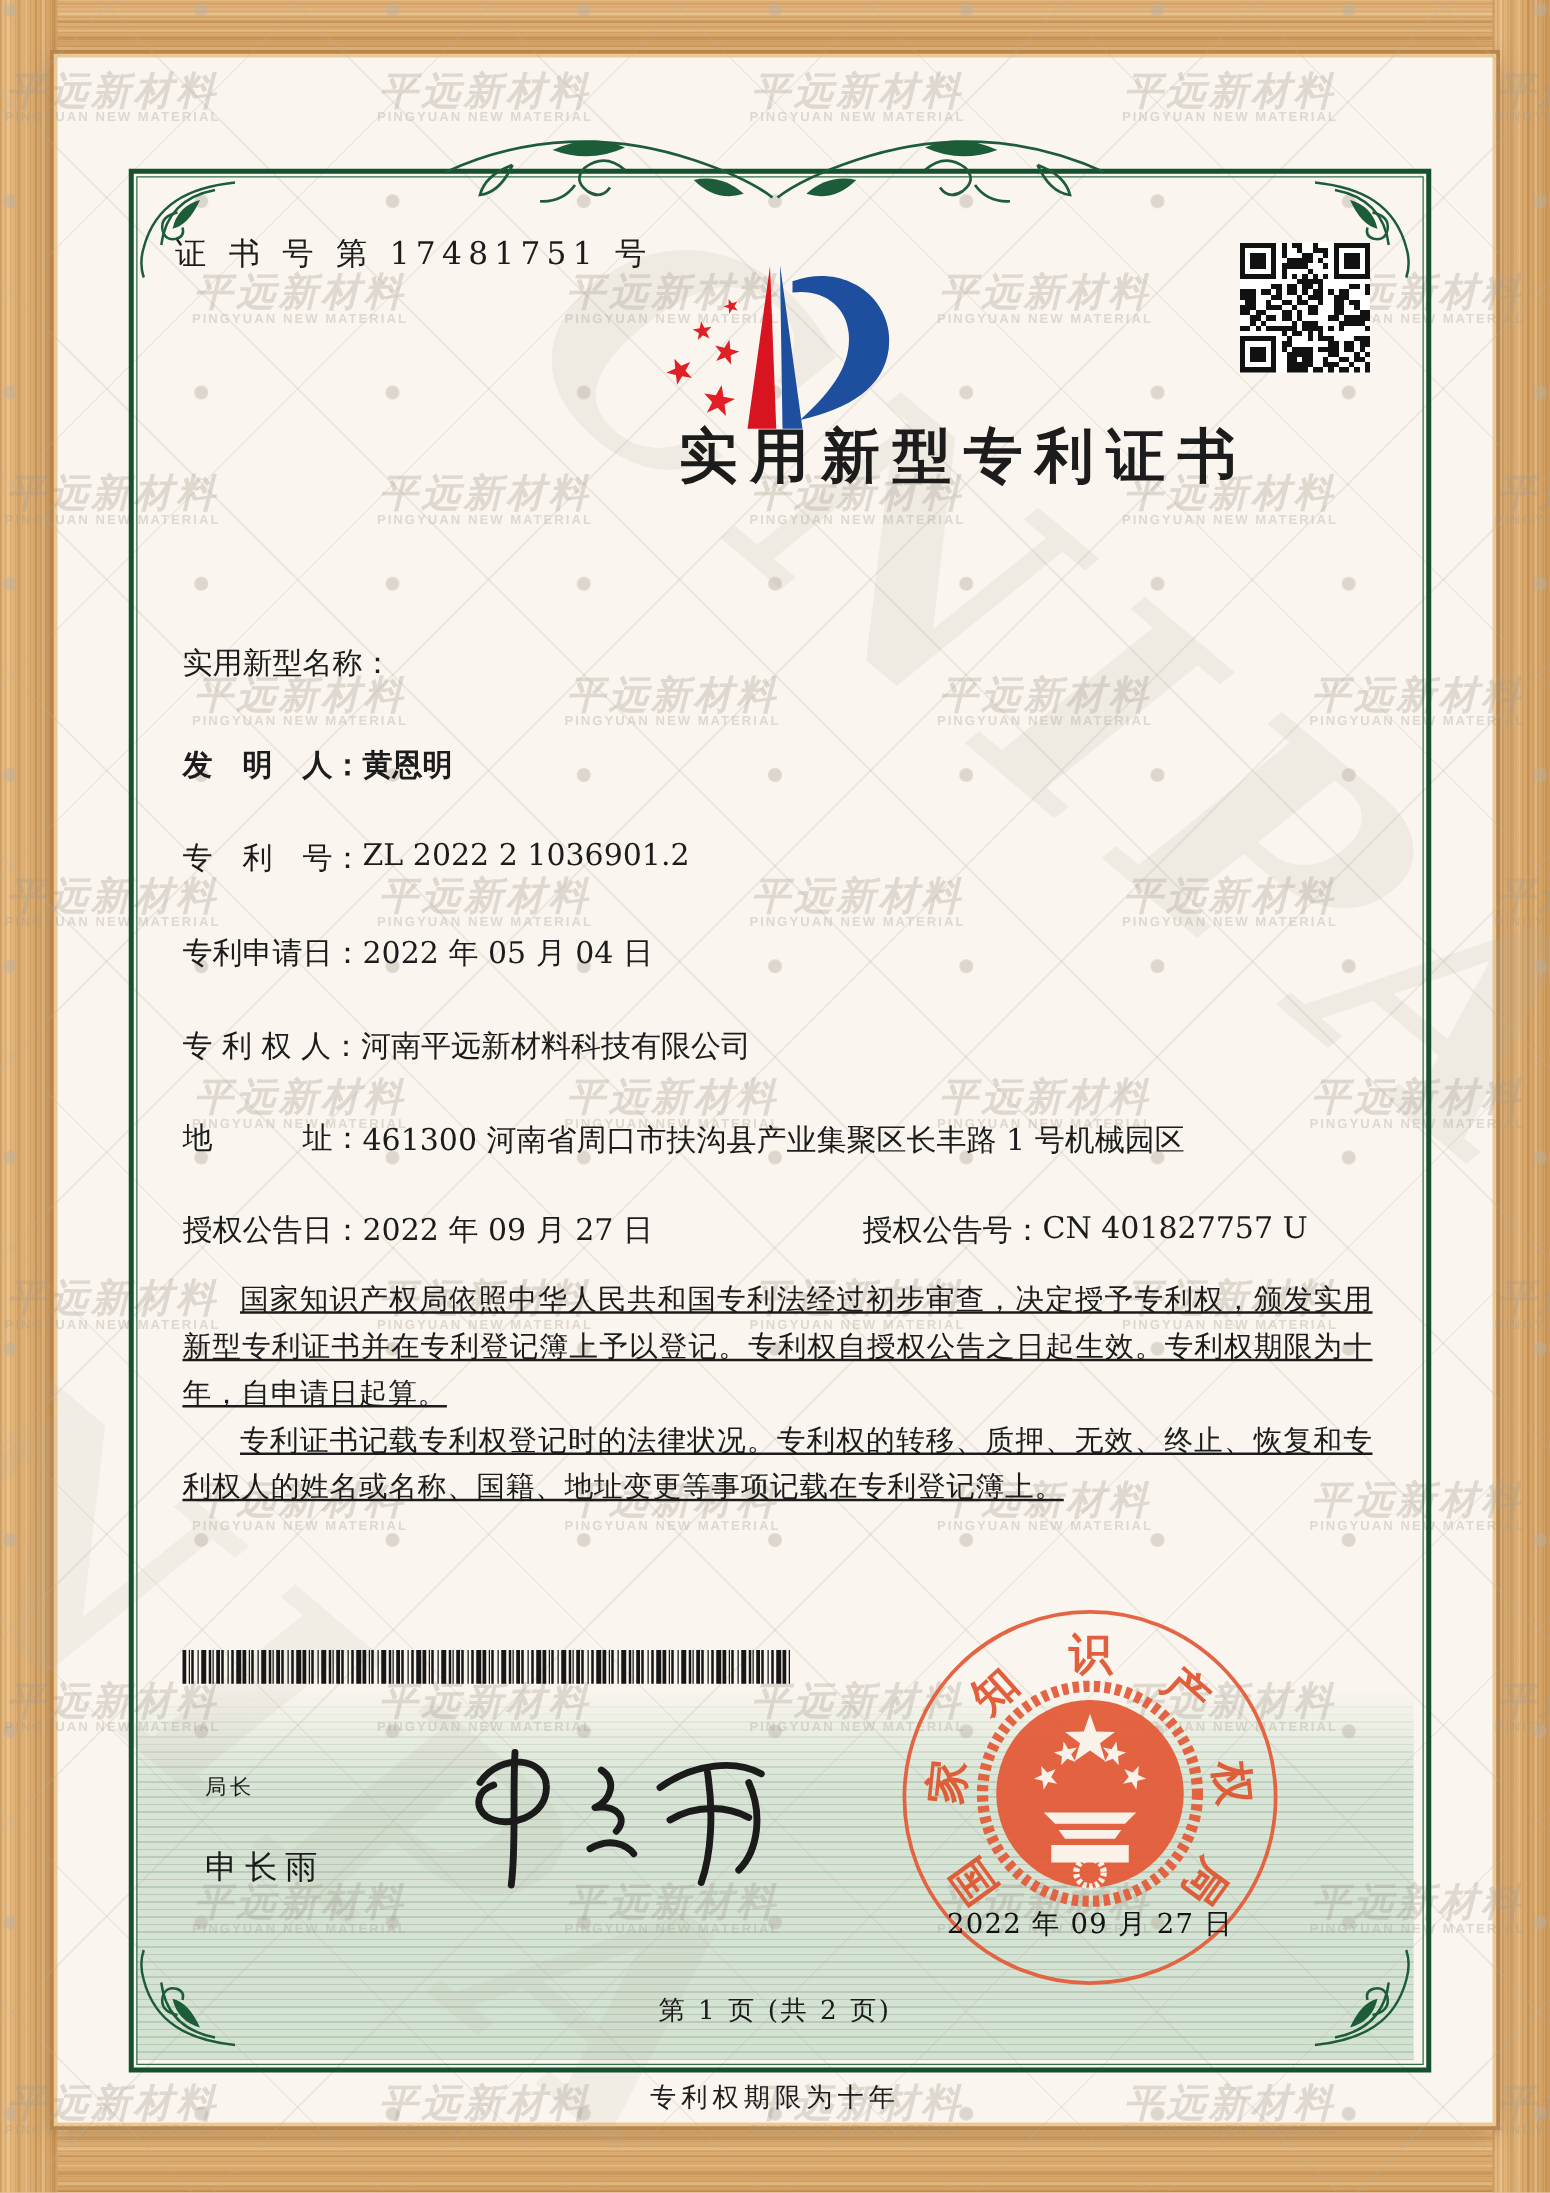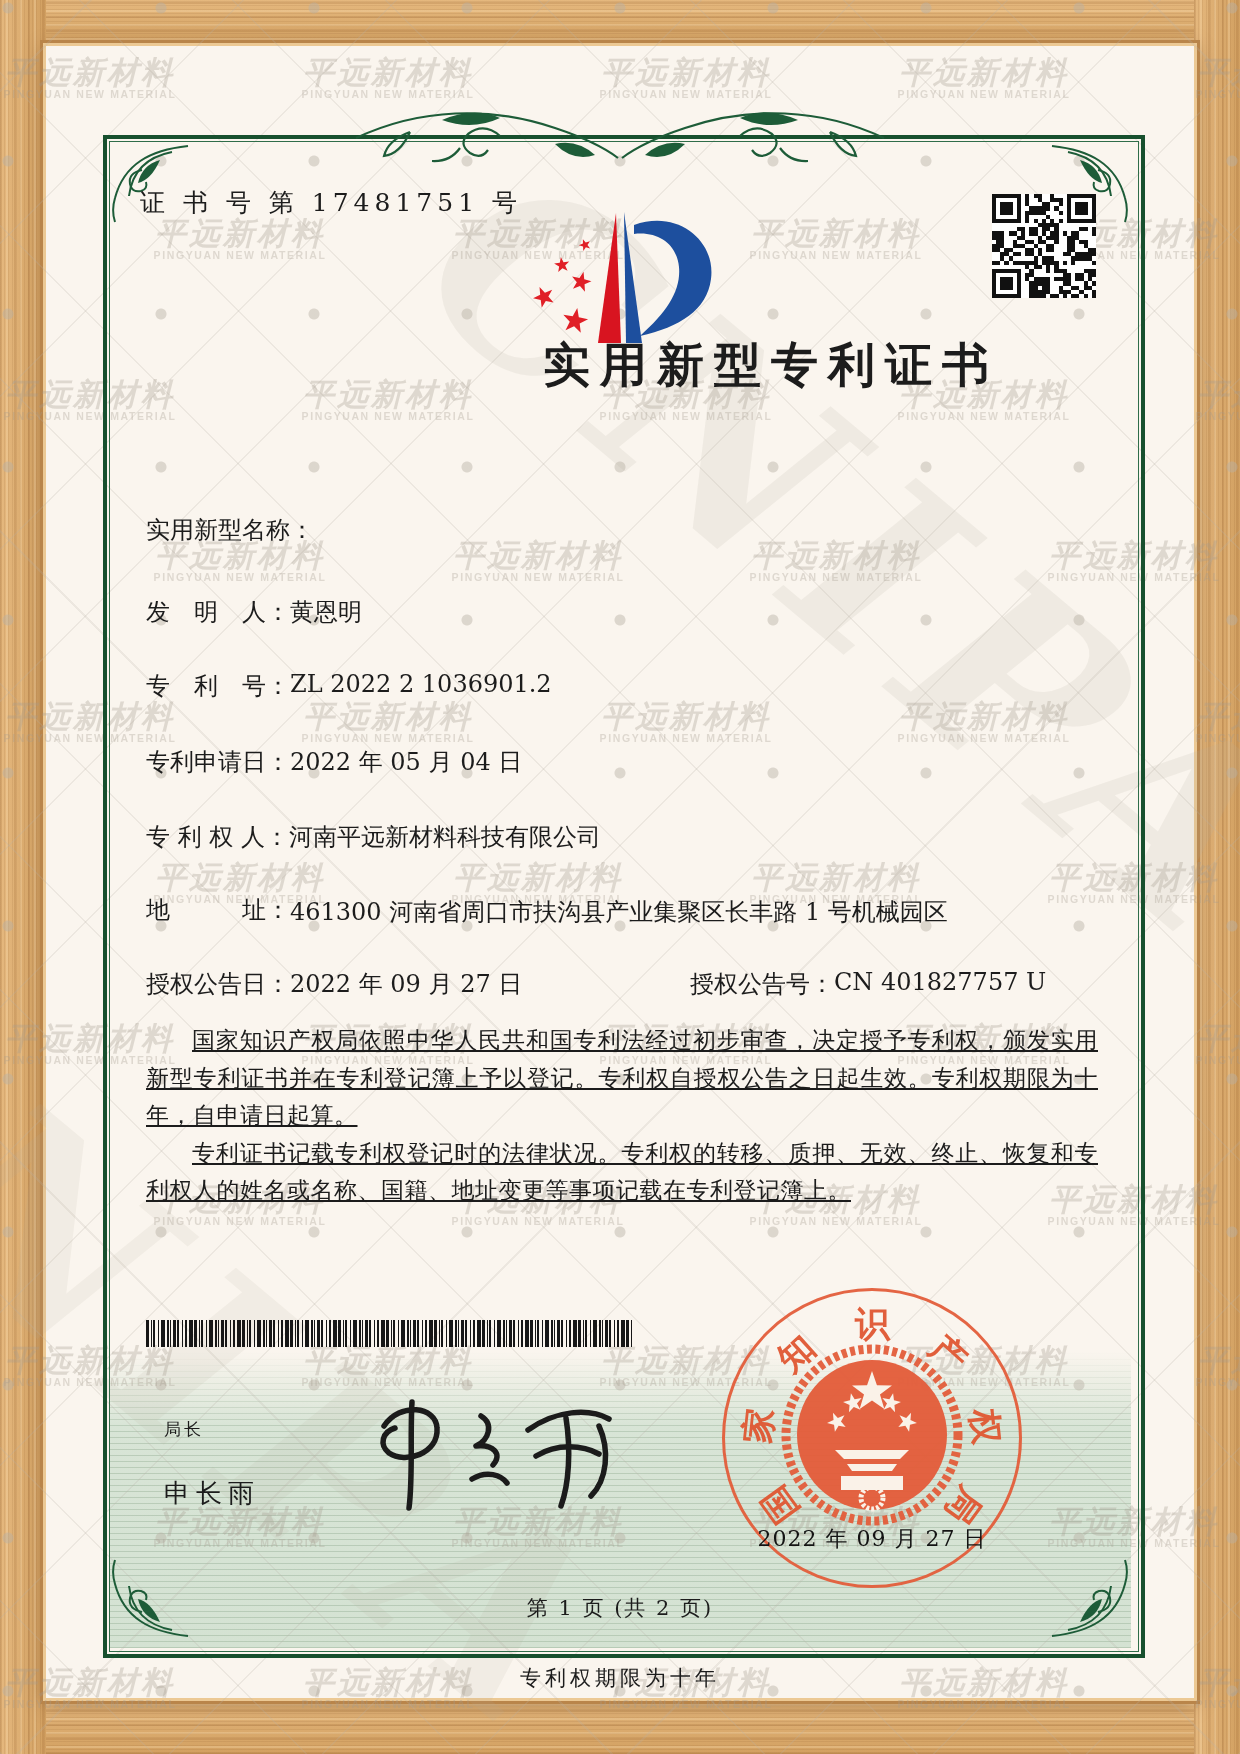--- a/index.html
+++ b/index.html
@@ -725,21 +725,21 @@
         <rect x="22" y="24" width="1" height="1" fill="#111"></rect>
         <rect x="24" y="24" width="1" height="1" fill="#111"></rect>
       </svg>
   </div>
 
   <div class="abs" id="title">实用新型专利证书</div>
 
   <div class="abs row" style="top:514px;">
     <span class="lab">实用新型名称：</span>
   </div>
-  <div class="abs row" style="top:596px;">
+  <div class="abs row" style="top:596px;font-weight:bold;">
     <span class="lab">发　明　人：</span>
     <span class="val">黄恩明</span>
   </div>
   <div class="abs row" style="top:670px;">
     <span class="lab">专　利　号：</span>
     <span class="val">ZL 2022 2 1036901.2</span>
   </div>
   <div class="abs row" style="top:746px;">
     <span class="lab">专利申请日：</span>
     <span class="val">2022 年 05 月 04 日</span>

